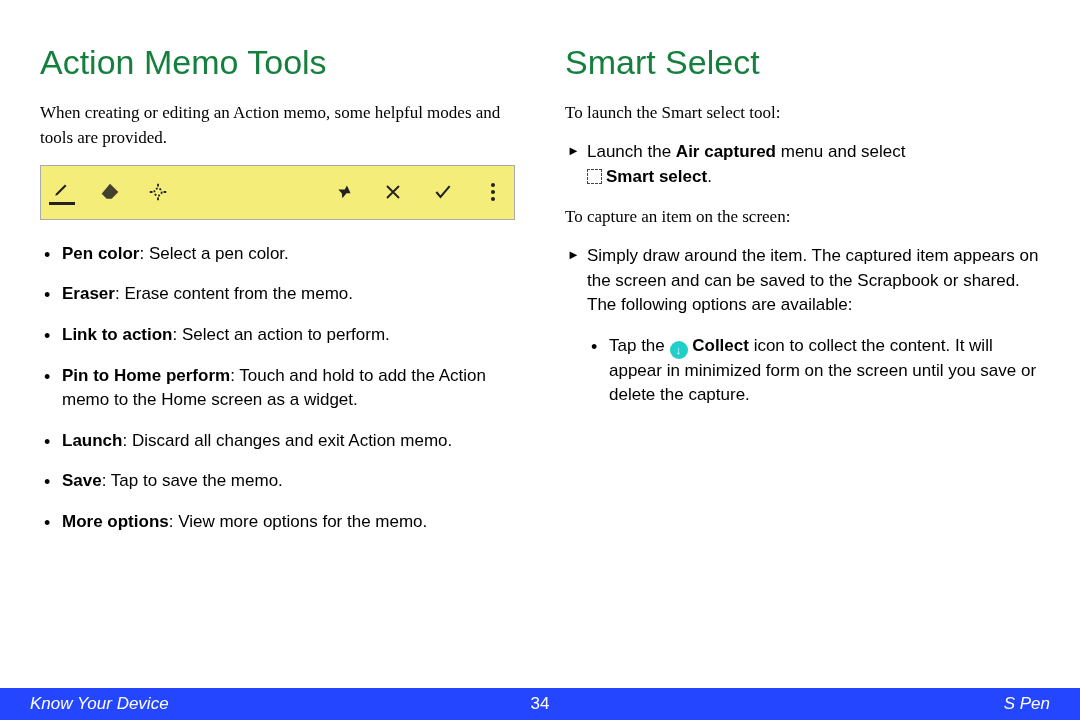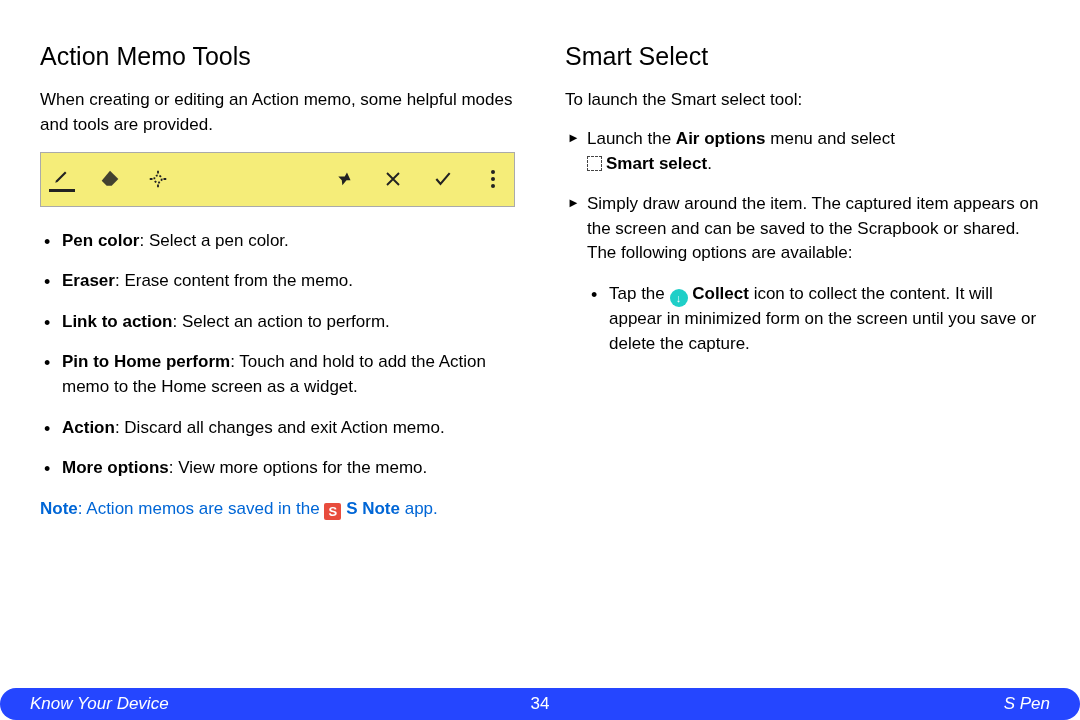--- a/index.html
+++ b/index.html
@@ -17,26 +17,26 @@
     display: flex;
     padding: 38px 40px 0 40px;
     gap: 50px;
     height: 688px;
   }
   .col {
     flex: 1;
     min-width: 0;
   }
   h2 {
-    color: #000000;
-    font-size: 25px;
+    color: #15803d;
+    font-size: 34px;
     font-weight: 400;
     margin-bottom: 14px;
   }
-  p { margin-bottom: 14px; }
+  p { margin-bottom: 14px; font-family: Liberation Serif, serif; }
   .toolbar {
     background: #f5ed79;
     border: 1px solid #aaa;
     height: 55px;
     display: flex;
     align-items: center;
     margin-bottom: 22px;
     padding: 0 8px;
   }
   .toolbar .left { display: flex; align-items: center; gap: 22px; }
@@ -99,21 +99,20 @@
     position: absolute;
     left: 0; right: 0; bottom: 0;
     height: 32px;
     background: #2546ff;
     color: #fff;
     display: flex;
     align-items: center;
     font-style: italic;
     font-size: 17px;
     padding: 0 30px;
-    border-radius: 16px;
   }
   .footer .center { position: absolute; left: 50%; transform: translateX(-50%); font-style: normal;}
   .footer .right { margin-left: auto; }
 </style>
 </head>
 <body>
 
 <div class="page">
   <div class="col">
     <h2>Action Memo Tools</h2>
@@ -162,38 +161,37 @@
             </svg>
         </span>
       </div>
     </div>
 
     <ul class="bullets">
       <li><span class="bold">Pen color</span><span>: Select a pen color.</span></li>
       <li><span class="bold">Eraser</span><span>: Erase content from the memo.</span></li>
       <li><span class="bold">Link to action</span><span>: Select an action to perform.</span></li>
       <li><span class="bold">Pin to Home perform</span><span>: Touch and hold to add the Action memo to the Home screen as a widget.</span></li>
-      <li><span class="bold">Action</span><span>: Discard all changes and exit Action memo.</span></li>
+      <li><span class="bold">Launch</span><span>: Discard all changes and exit Action memo.</span></li>
+      <li><span class="bold">Save</span><span>: Tap to save the memo.</span></li>
       <li><span class="bold">More options</span><span>: View more options for the memo.</span></li>
     </ul>
 
-    <p class="note">
-      <span class="bold">Note</span><span>: Action memos are saved in the </span><span class="snote-icon">S</span><span class="bold"> S Note</span><span> app.</span>
-    </p>
   </div>
 
   <div class="col">
     <h2>Smart Select</h2>
 
     <p>To launch the Smart select tool:</p>
     <div class="arrow-item">
-      <span>Launch the </span><span class="bold">Air options</span><span> menu and select </span><br>
+      <span>Launch the </span><span class="bold">Air captured</span><span> menu and select </span><br>
       <span class="smartselect-icon"></span><span class="bold">Smart select</span><span>.</span>
     </div>
 
+    <p>To capture an item on the screen:</p>
     <div class="arrow-item">
       <span>Simply draw around the item. The captured item appears on the screen and can be saved to the Scrapbook or shared. The following options are available:</span>
       <ul class="sub">
         <li>
           <span>Tap the </span><span class="collect-icon">↓</span><span class="bold"> Collect</span><span> icon to collect the content. It will appear in minimized form on the screen until you save or delete the capture.</span>
         </li>
       </ul>
     </div>
   </div>
 </div>

